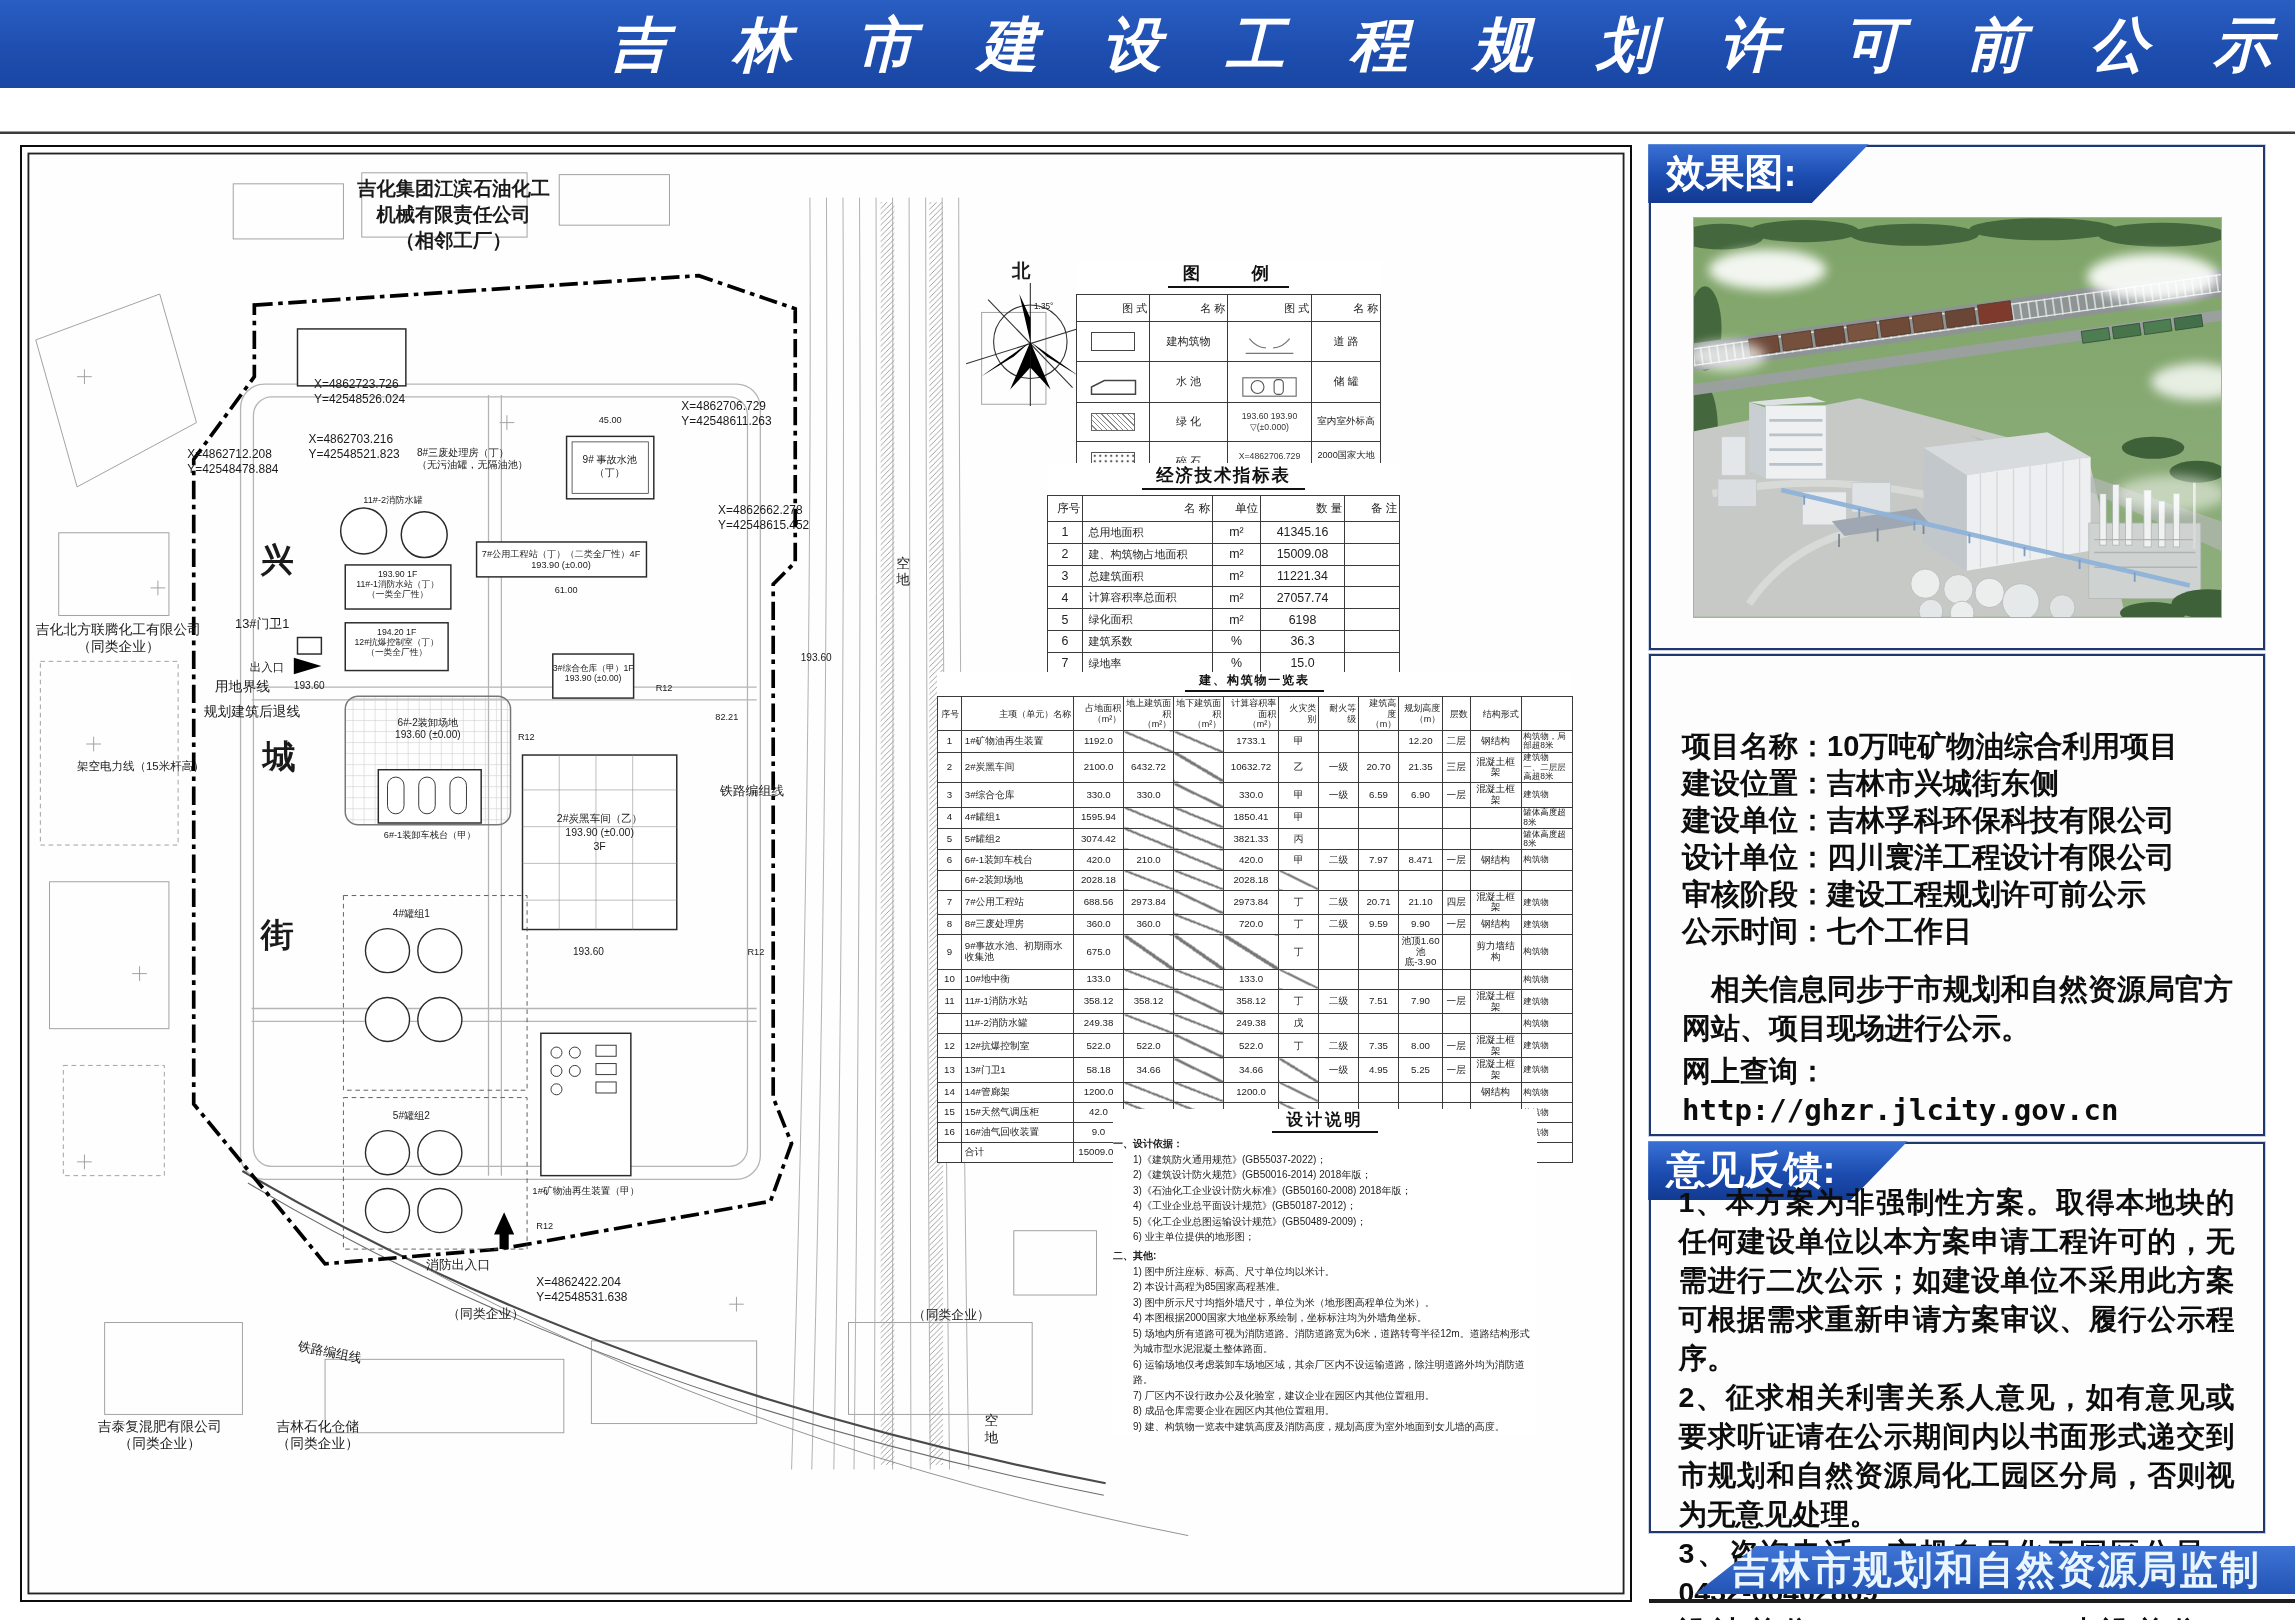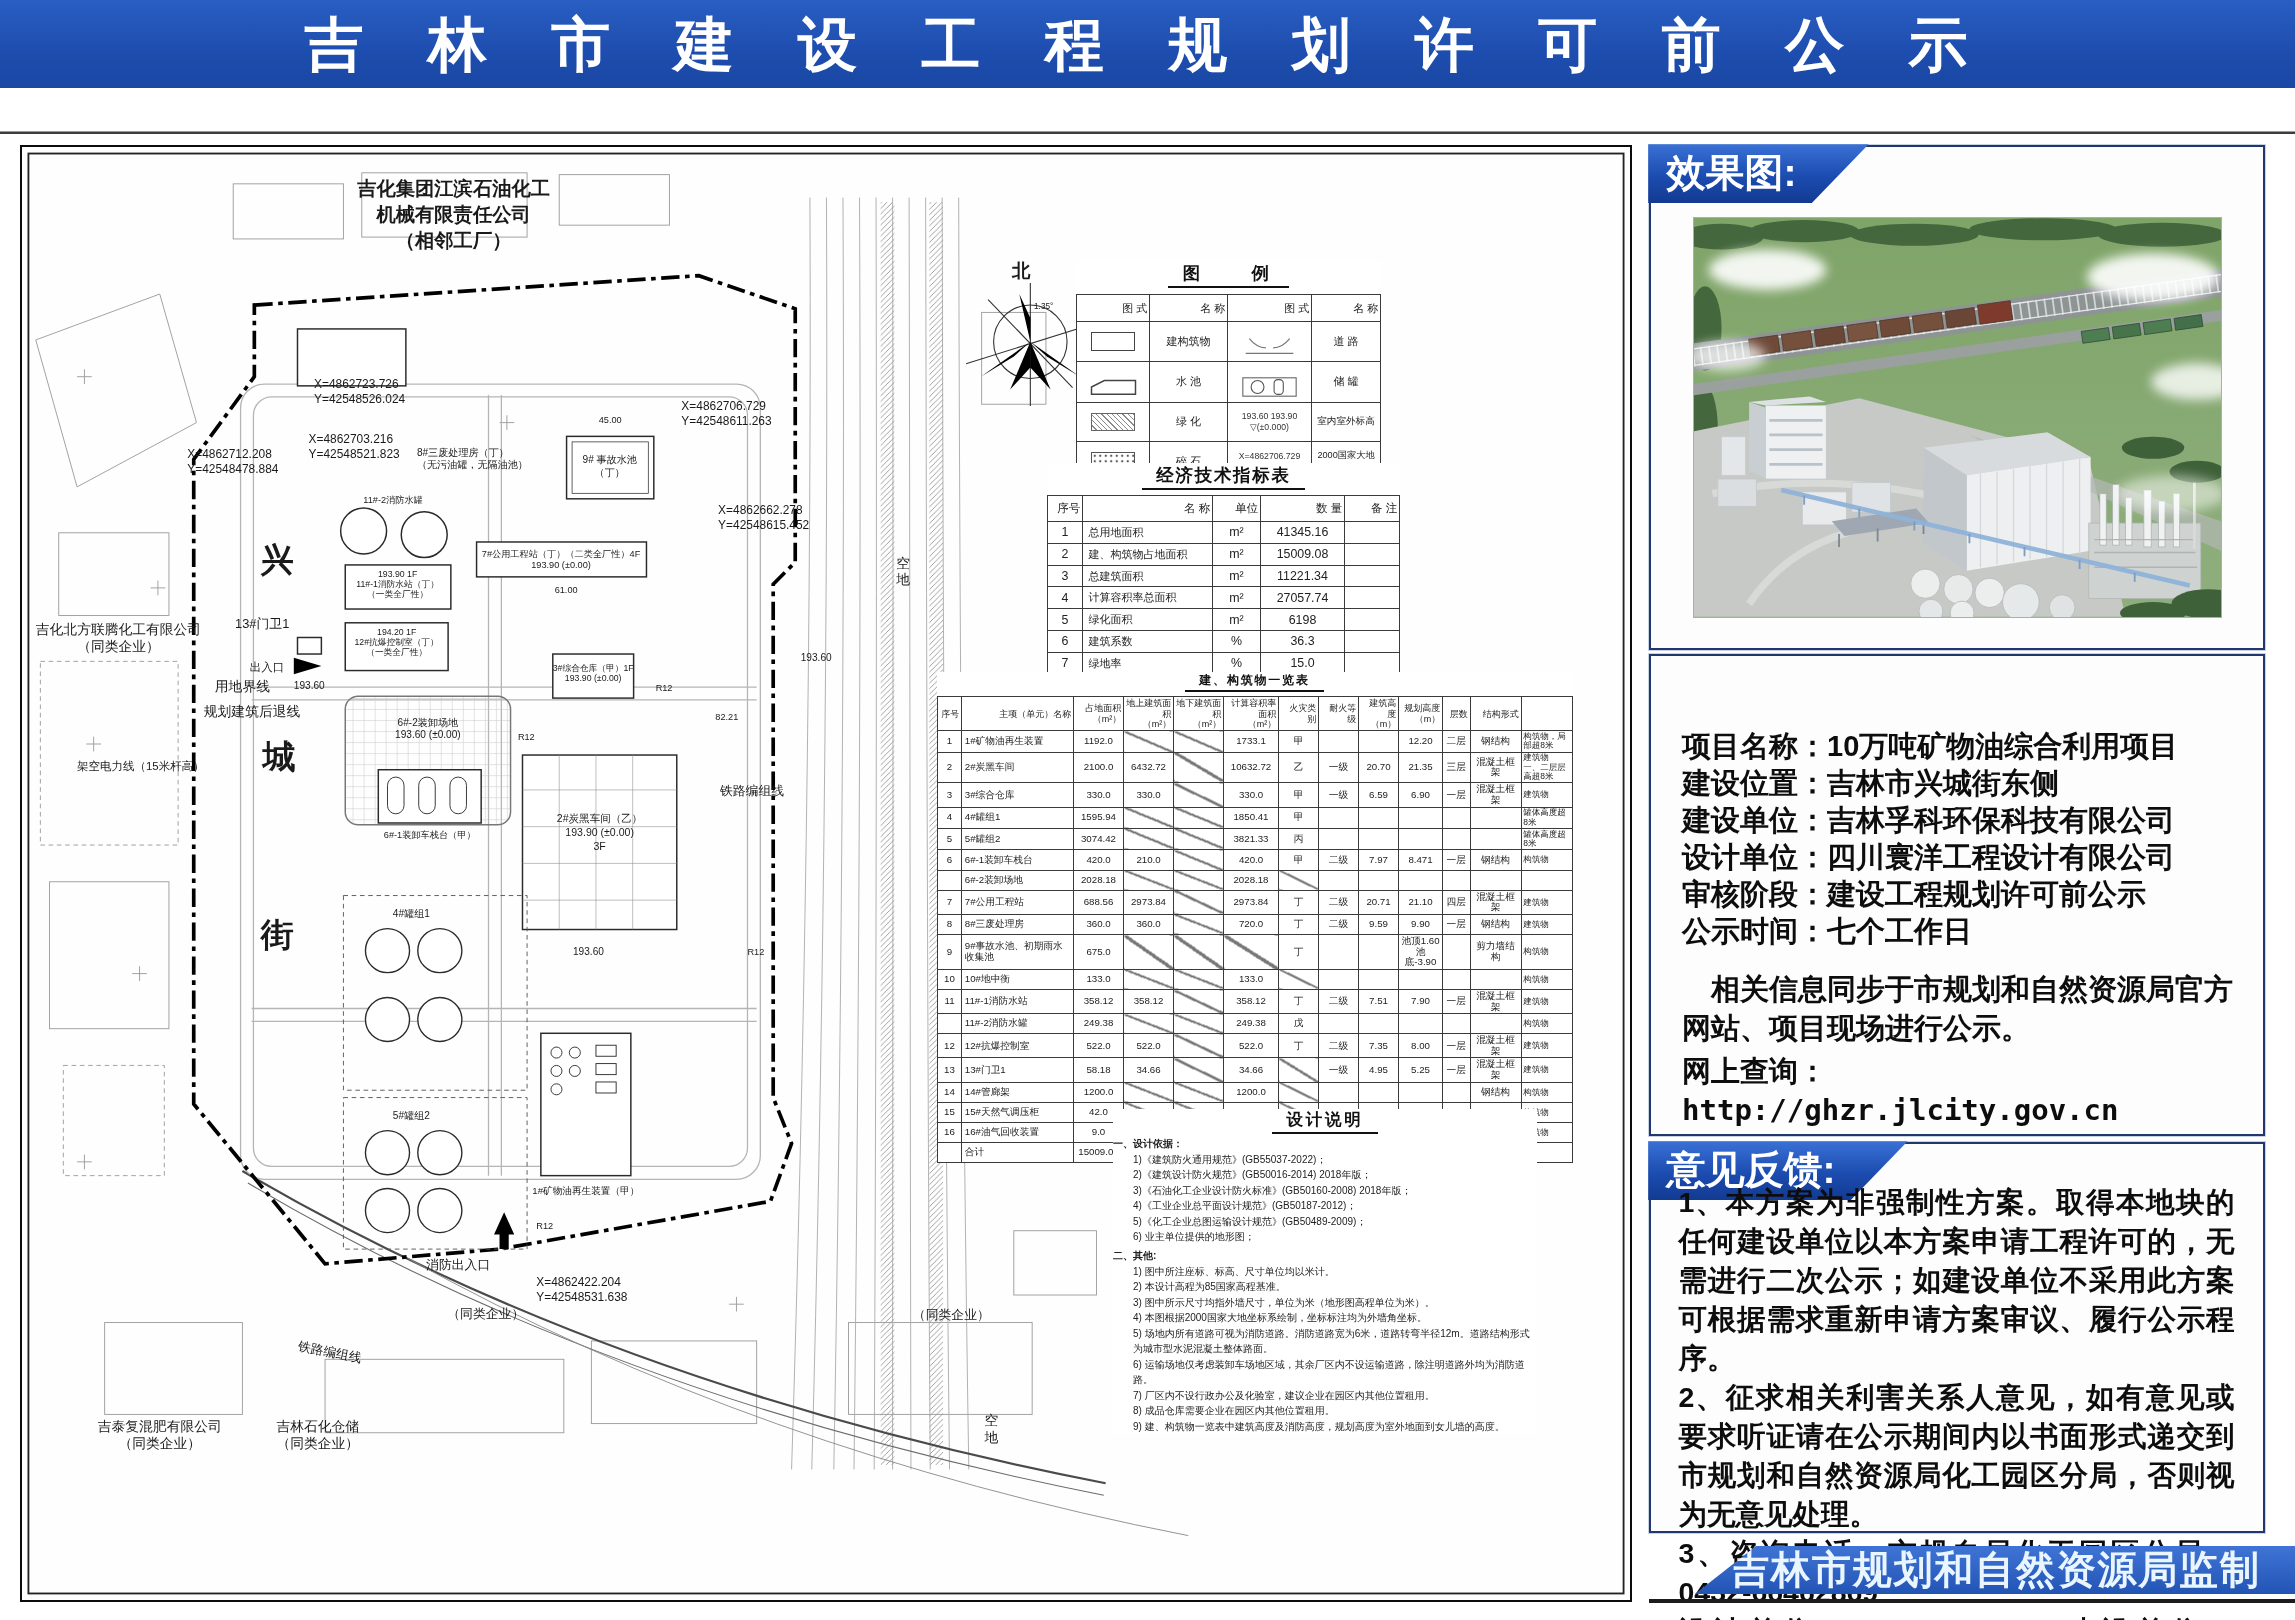--- a/index.html
+++ b/index.html
@@ -2,33 +2,33 @@
 <html style="font-size:14.7px"><head>
 <meta charset="utf-8">
 <style>
   html,body{margin:0;padding:0;background:#e8e8e8;}
   .page{position:relative;width:2296px;height:1621px;background:#ffffff;overflow:hidden;
         font-family:"Liberation Sans", sans-serif;color:#111;}
 
   
   .banner{position:absolute;left:0;top:0;width:2296px;height:88px;
           background:linear-gradient(180deg,#2a5ec2 0%,#1d4dae 60%,#1a47a4 100%);}
-  .banner h1{margin:0;text-align:center;line-height:90px;font-size:59px;font-weight:bold;
-             color:#ffffff;letter-spacing:24px;white-space:nowrap;}
+  .banner h1{margin:0;text-align:right;line-height:90px;font-size:59px;font-weight:bold;
+             color:#ffffff;letter-spacing:24px;white-space:nowrap;font-style:italic;}
   .top-sep{position:absolute;left:0;top:129px;width:2296px;height:6.4px;
            background:linear-gradient(180deg,#ffffff 0 1.8px,#9a9a9a 1.8px 2.8px,#3c3c3c 2.8px 5.5px,#ffffff 5.5px);}
 
   
   .map-panel{position:absolute;left:20px;top:145px;width:1608px;height:1453px;
              background:#fefefe;border:2.8px solid #0c0c0c;}
   .map-panel svg.map{position:absolute;left:0;top:0;}
   .map-panel svg text{fill:#1a1a1a;}
 
   .blk{position:absolute;background:#ffffff;}
-  .tbl-title{text-align:center;font-weight:bold;color:#111;font-family:Liberation Serif, serif;}
+  .tbl-title{text-align:center;font-weight:bold;color:#111;}
   .tbl-title span{border-bottom:2.8px solid #111;padding:0 14.7px 2.8px;}
 
   table.cad{border-collapse:collapse;background:#fff;table-layout:fixed;width:100%;}
   table.cad th,table.cad td{border:0.9px solid #3a3a3a;text-align:center;vertical-align:middle;
       padding:0.9px 1.8px;white-space:pre-line;overflow:hidden;color:#222;}
   table.cad th{font-weight:normal;text-align:right;}
 
   
   .legend-blk{left:1054px;top:114px;width:305px;}
   .legend-blk .tbl-title{font-size:17.4px;letter-spacing:5.5px;margin-bottom:9.2px;}

